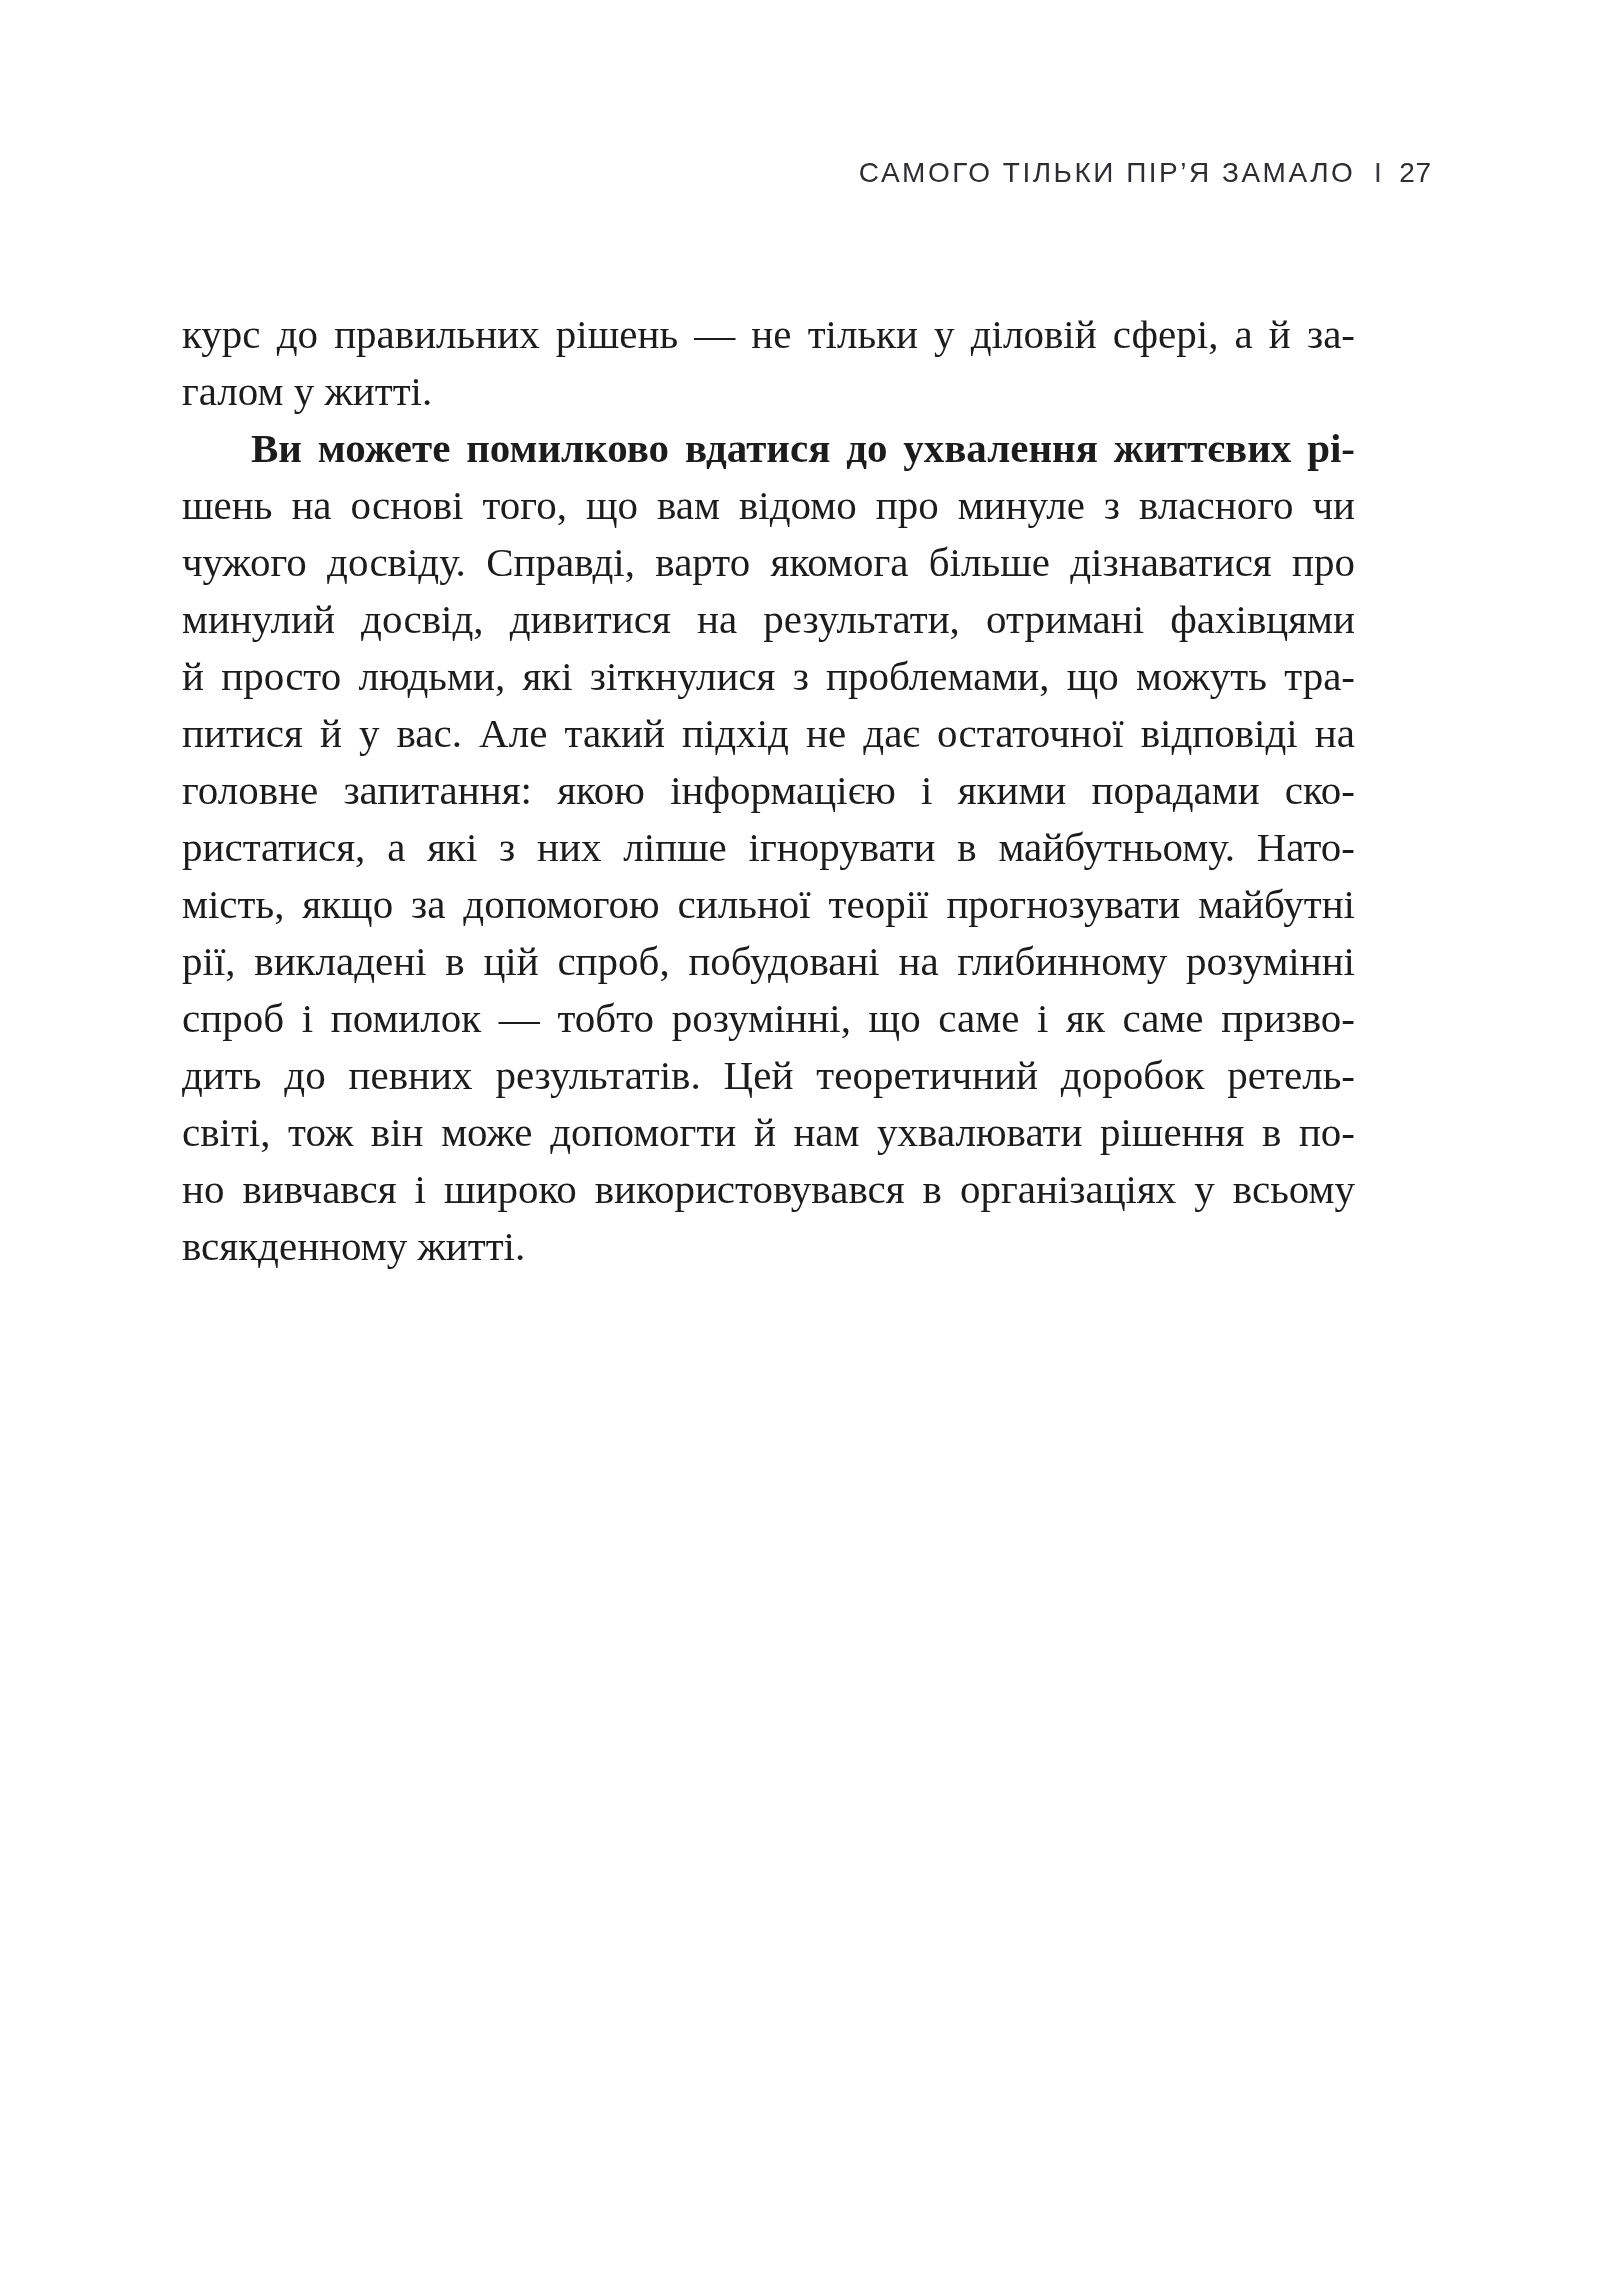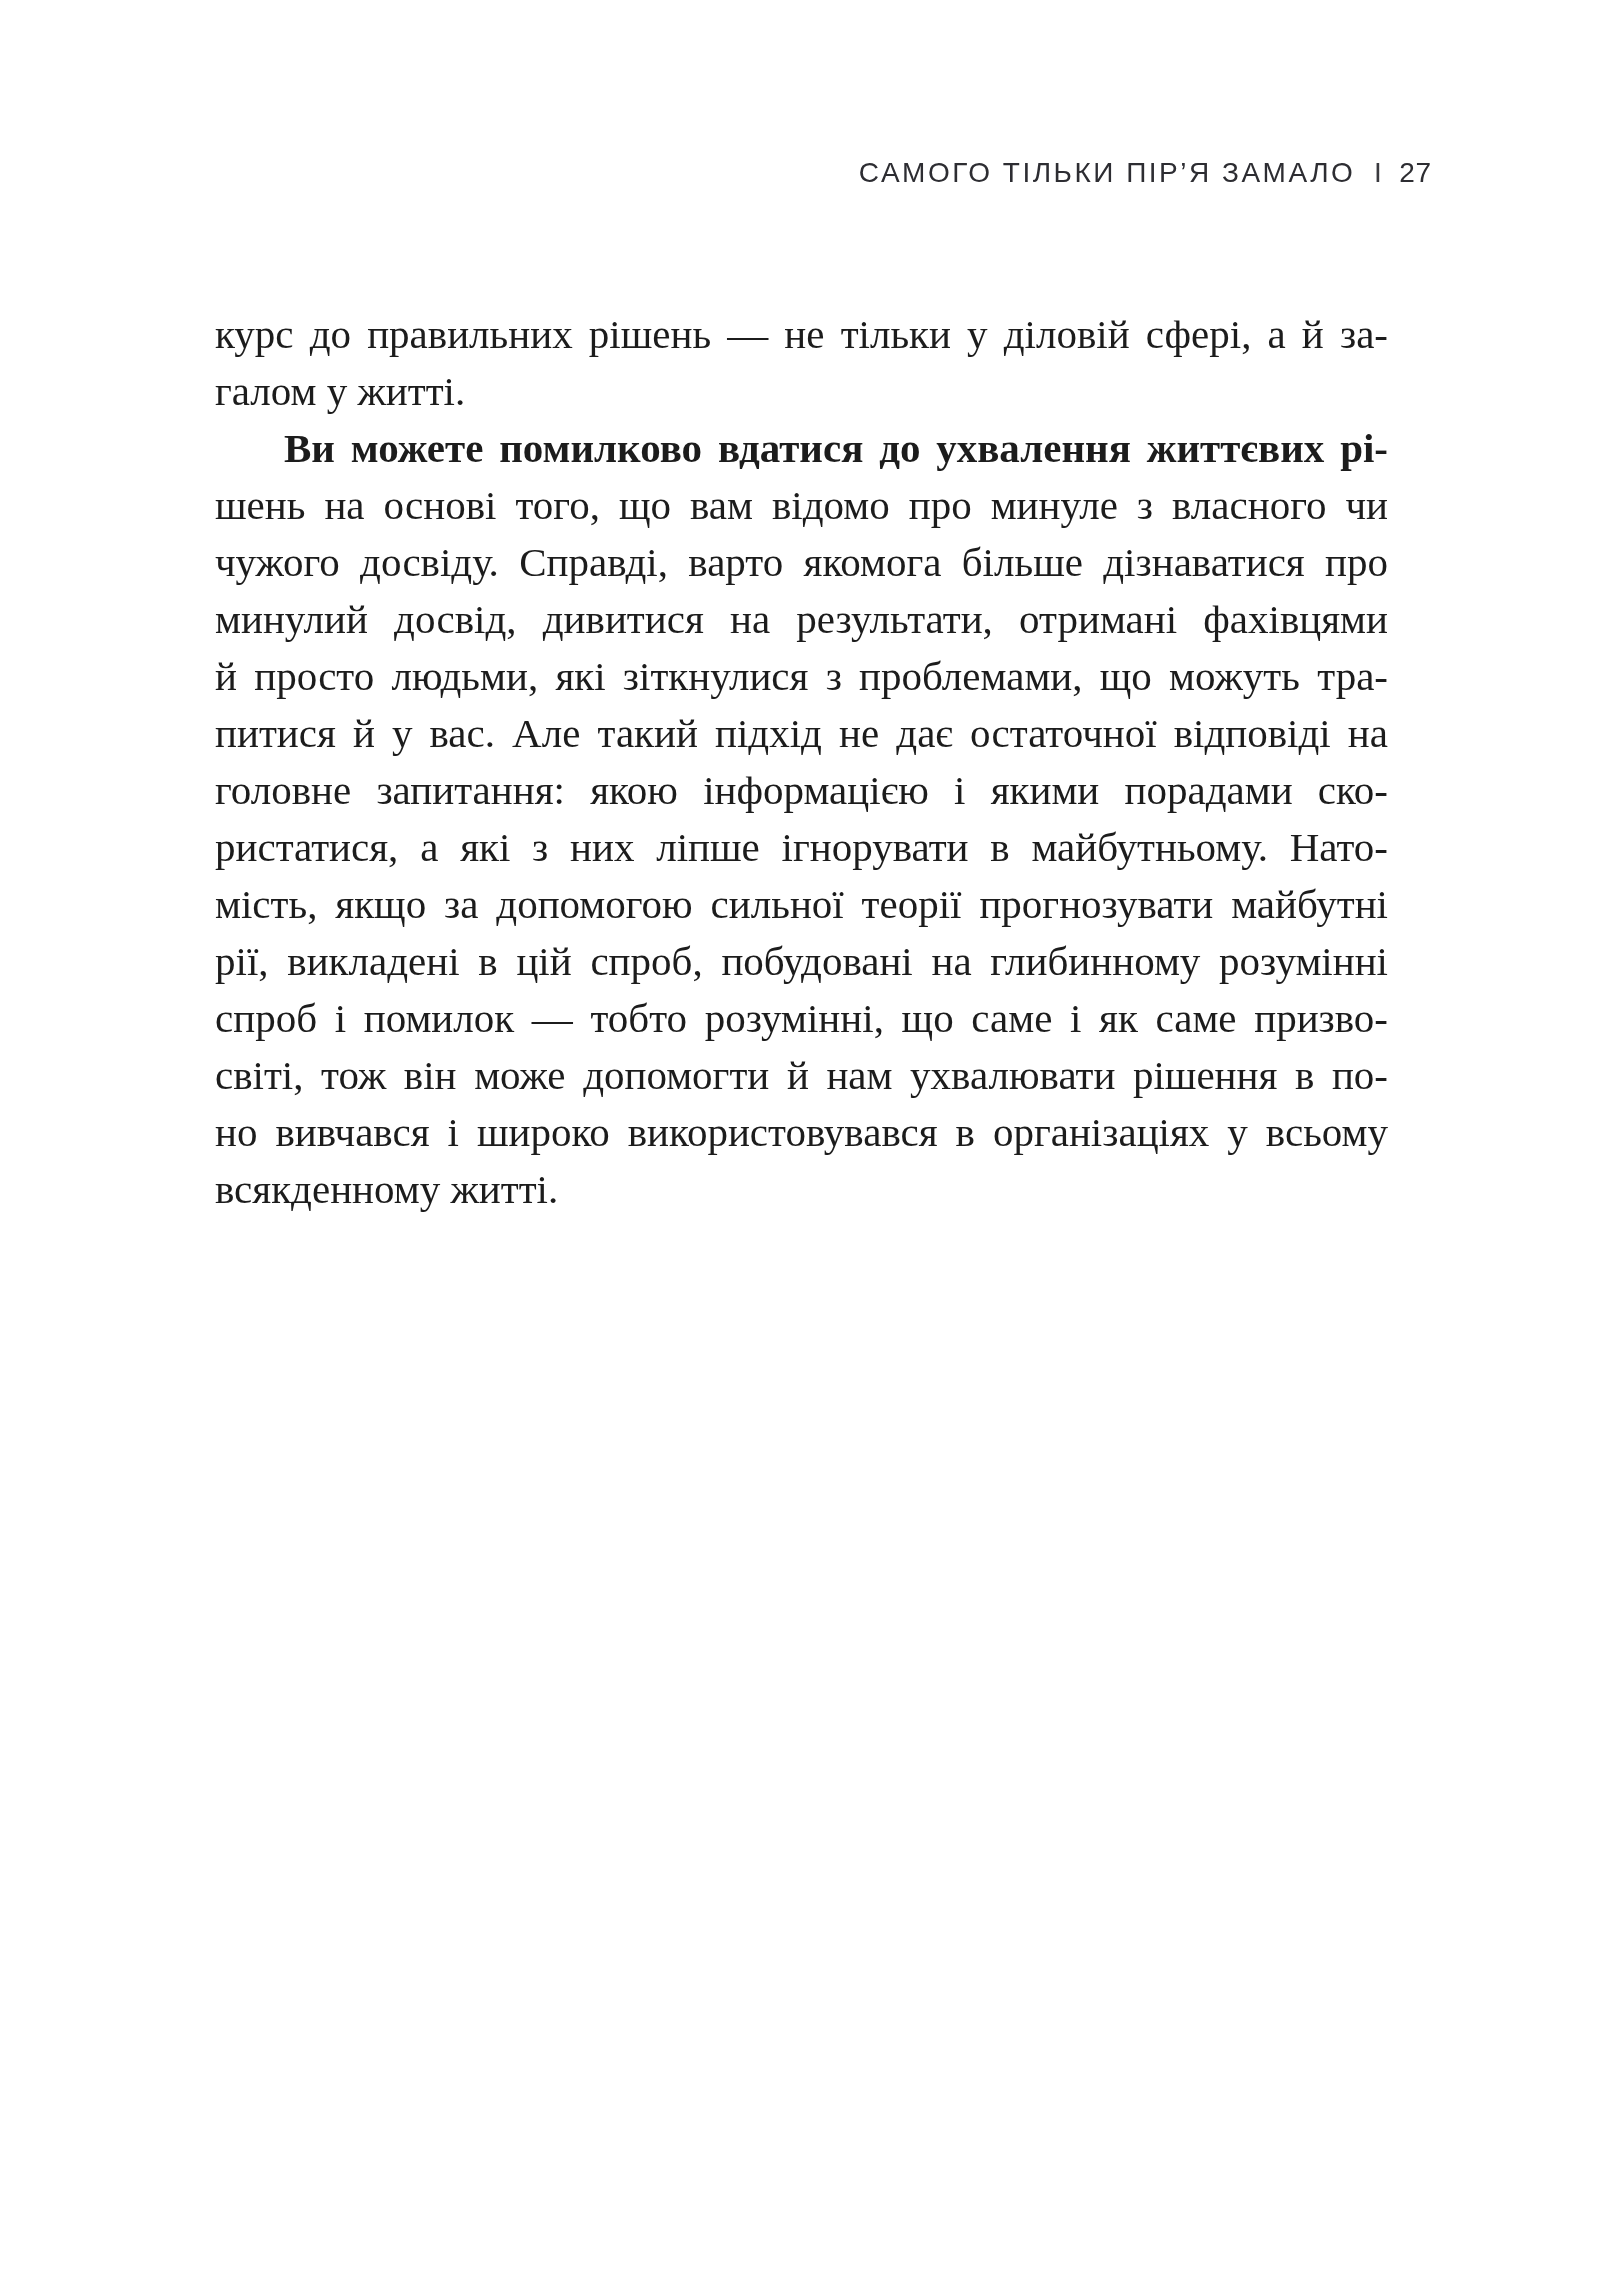--- a/index.html
+++ b/index.html
@@ -45,21 +45,20 @@
 
   
   .text-block {
     position: absolute;
     left: 182px;
     top: 306px;
     width: 1173px;
     font-size: 41px;
     line-height: 57px;
     color: #1c1c1c;
-    margin-left: 33px;
   }
   .paragraph {
     margin: 0;
     padding: 0;
   }
   .line {
     text-align: justify;
     text-align-last: justify;
   }
   .line--para-end {
@@ -87,18 +86,19 @@
     <div class="line">шень на основі того, що вам відомо про минуле з власного чи</div>
     <div class="line">чужого досвіду. Справді, варто якомога більше дізнаватися про</div>
     <div class="line">минулий досвід, дивитися на результати, отримані фахівцями</div>
     <div class="line">й просто людьми, які зіткнулися з проблемами, що можуть тра-</div>
     <div class="line">питися й у вас. Але такий підхід не дає остаточної відповіді на</div>
     <div class="line">головне запитання: якою інформацією і якими порадами ско-</div>
     <div class="line">ристатися, а які з них ліпше ігнорувати в майбутньому. Нато-</div>
     <div class="line">мість, якщо за допомогою сильної теорії прогнозувати майбутні</div>
     <div class="line">рії, викладені в цій спроб, побудовані на глибинному розумінні</div>
     <div class="line">спроб і помилок — тобто розумінні, що саме і як саме призво-</div>
+    <div class="line">дить до певних результатів. Цей теоретичний доробок ретель-</div>
     <div class="line">світі, тож він може допомогти й нам ухвалювати рішення в по-</div>
     <div class="line">но вивчався і широко використовувався в організаціях у всьому</div>
     <div class="line line--para-end">всякденному житті.</div>
   </div>
 </main>
 
 
 </body></html>

